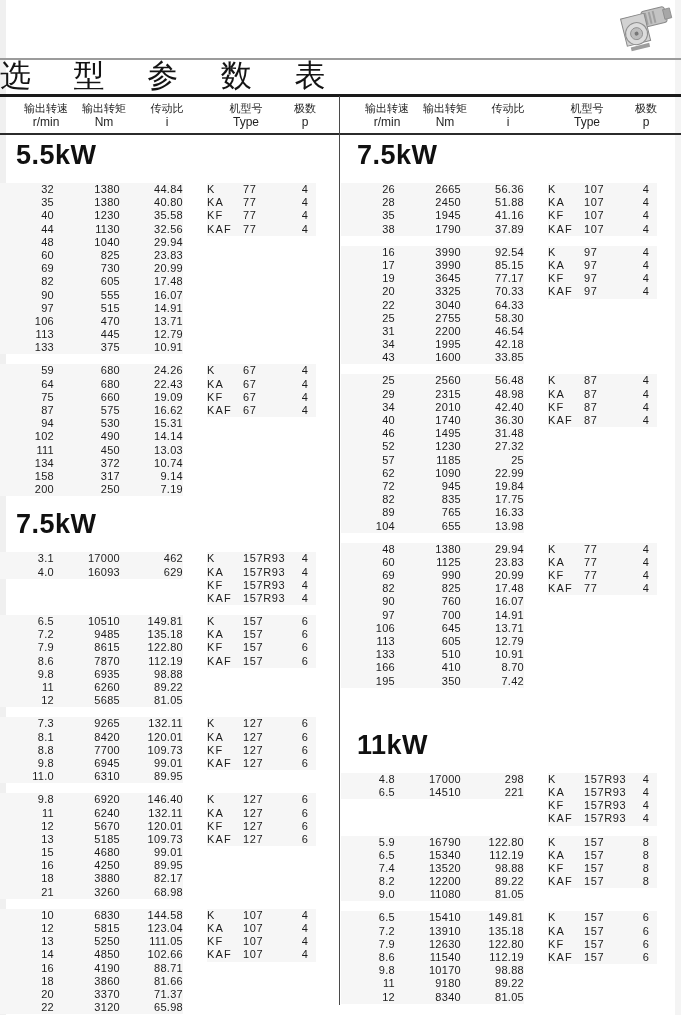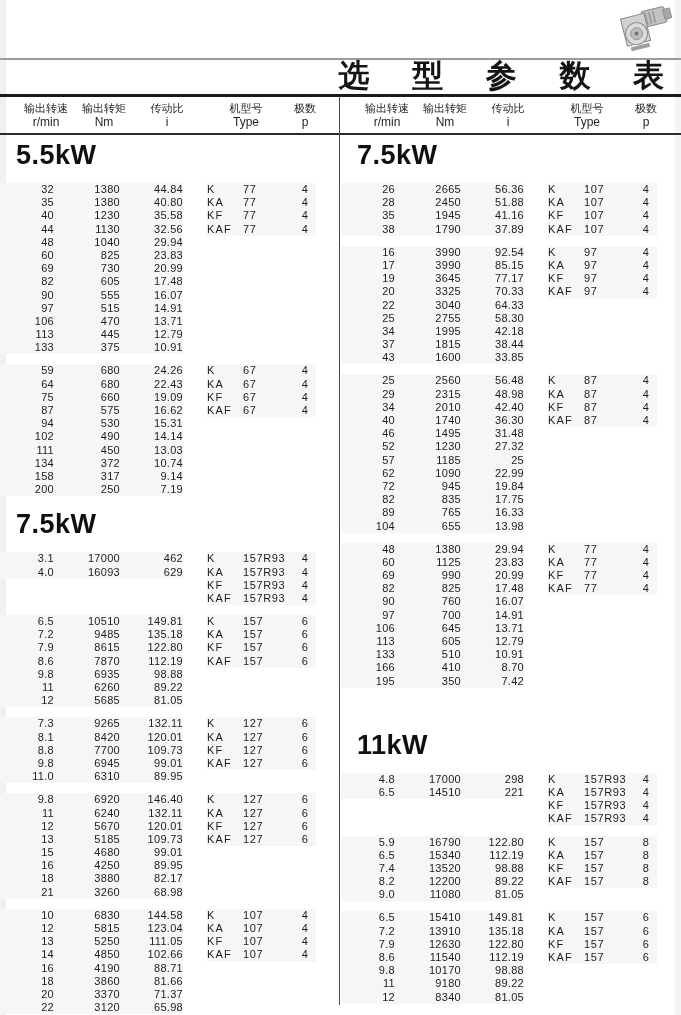--- a/index.html
+++ b/index.html
@@ -13,22 +13,22 @@
   .scan-edge.left{left:0;}
   .scan-edge.right{right:0;background:#f1f1f1;}
 
   .rule{position:absolute;left:0;width:100%;}
   .rule-gray{top:58px;height:2px;background:#9b9b9b;}
   .rule-thick{top:94px;height:3px;background:#1a1a1a;}
   .rule-header{top:133px;height:2px;background:#2b2b2b;}
   .vdivider{position:absolute;left:339px;top:96px;width:1px;height:909px;background:#4a4a4a;}
 
   .page-title{
-    position:absolute;top:59px;left:0;width:100%;text-align:right;
-    font-size:31px;line-height:34px;font-weight:bold;letter-spacing:17px;color:#141414;
+    position:absolute;top:59px;left:0;width:100%;text-align:left;
+    font-size:31px;line-height:34px;font-weight:normal;letter-spacing:17px;color:#141414;
     white-space:nowrap;
   }
 
   .photo{position:absolute;top:2px;right:2px;width:64px;height:56px;}
 
   .half-header{position:absolute;top:101px;width:339px;height:32px;}
   .half-header.right{left:341px;}
   .col-label{
     position:absolute;transform:translateX(-50%);text-align:center;
     font-size:11px;line-height:14px;white-space:nowrap;color:#1f1f1f;
@@ -677,36 +677,36 @@
           </div>
           <div class="row">
             <span class="c-speed">25</span>
             <span class="c-torque">2755</span>
             <span class="c-ratio">58.30</span>
             <span class="c-prefix"></span>
             <span class="c-size"></span>
             <span class="c-poles"></span>
           </div>
           <div class="row">
+            <span class="c-speed">31</span>
+            <span class="c-torque">2200</span>
+            <span class="c-ratio">46.54</span>
+            <span class="c-prefix"></span>
+            <span class="c-size"></span>
+            <span class="c-poles"></span>
+          </div>
+          <div class="row">
             <span class="c-speed">34</span>
             <span class="c-torque">1995</span>
             <span class="c-ratio">42.18</span>
             <span class="c-prefix"></span>
             <span class="c-size"></span>
             <span class="c-poles"></span>
           </div>
           <div class="row">
-            <span class="c-speed">37</span>
-            <span class="c-torque">1815</span>
-            <span class="c-ratio">38.44</span>
-            <span class="c-prefix"></span>
-            <span class="c-size"></span>
-            <span class="c-poles"></span>
-          </div>
-          <div class="row">
             <span class="c-speed">43</span>
             <span class="c-torque">1600</span>
             <span class="c-ratio">33.85</span>
             <span class="c-prefix"></span>
             <span class="c-size"></span>
             <span class="c-poles"></span>
           </div>
         </div>
         <div class="block">
           <div class="row">

